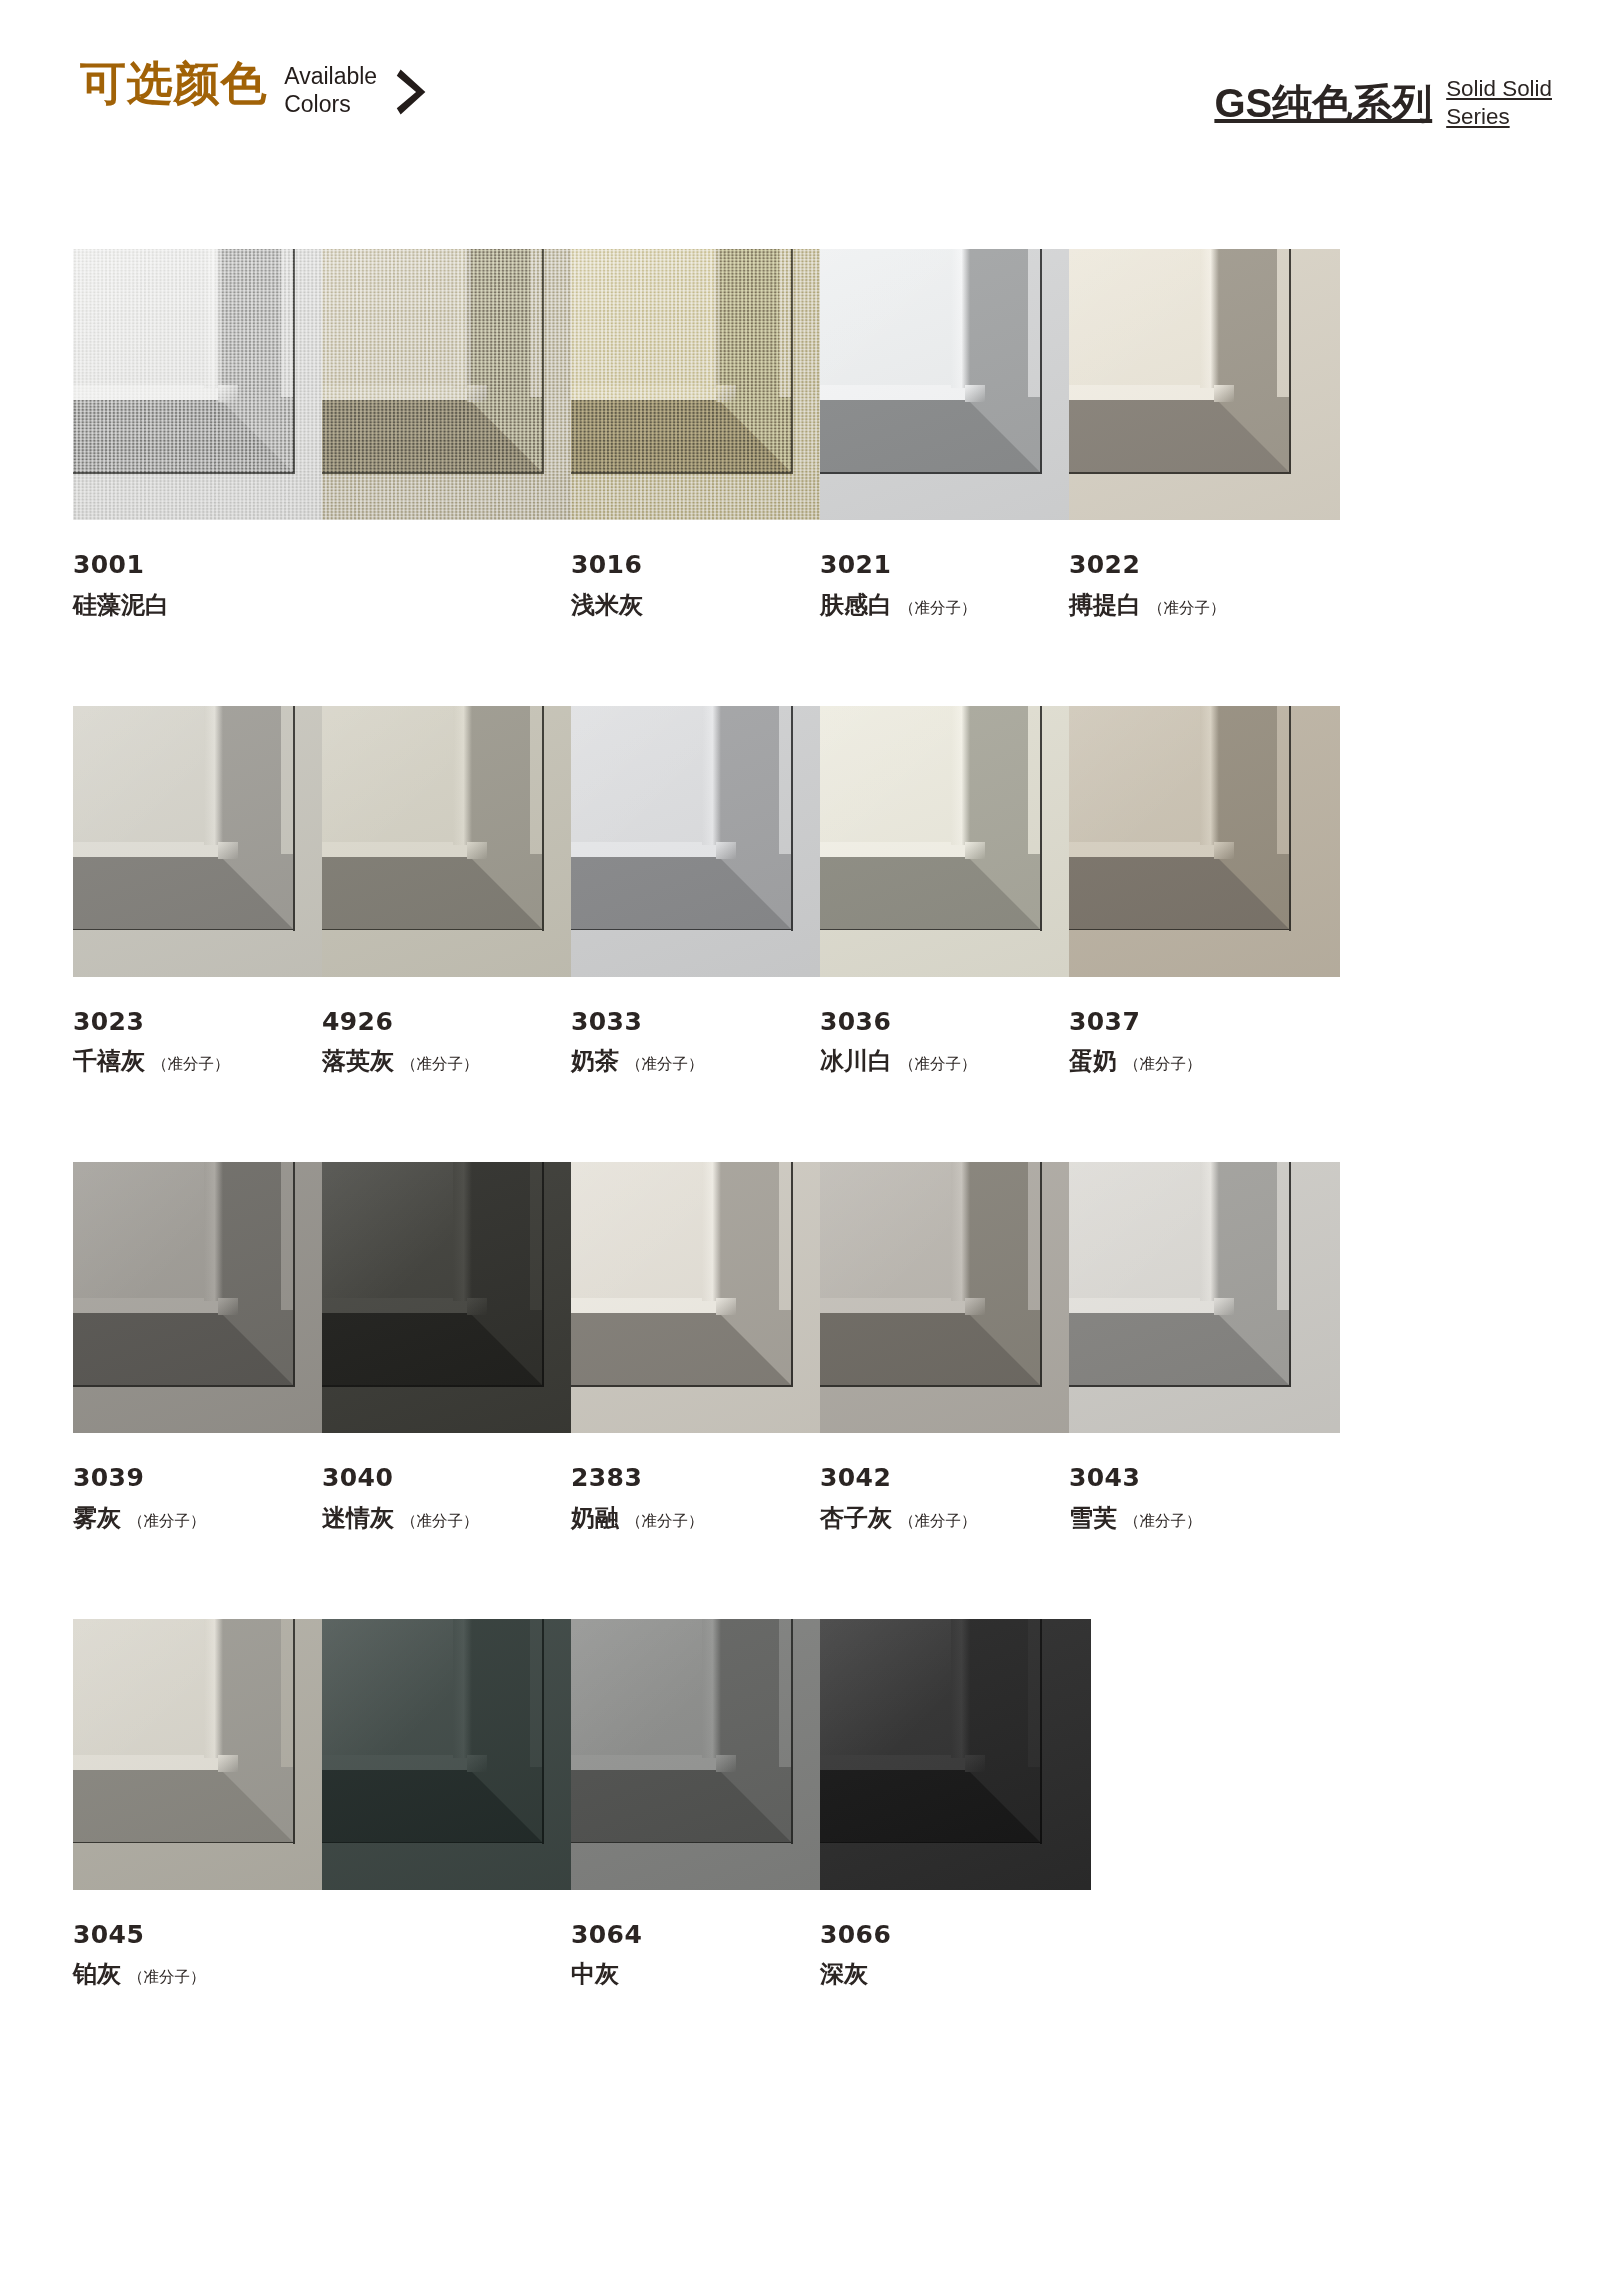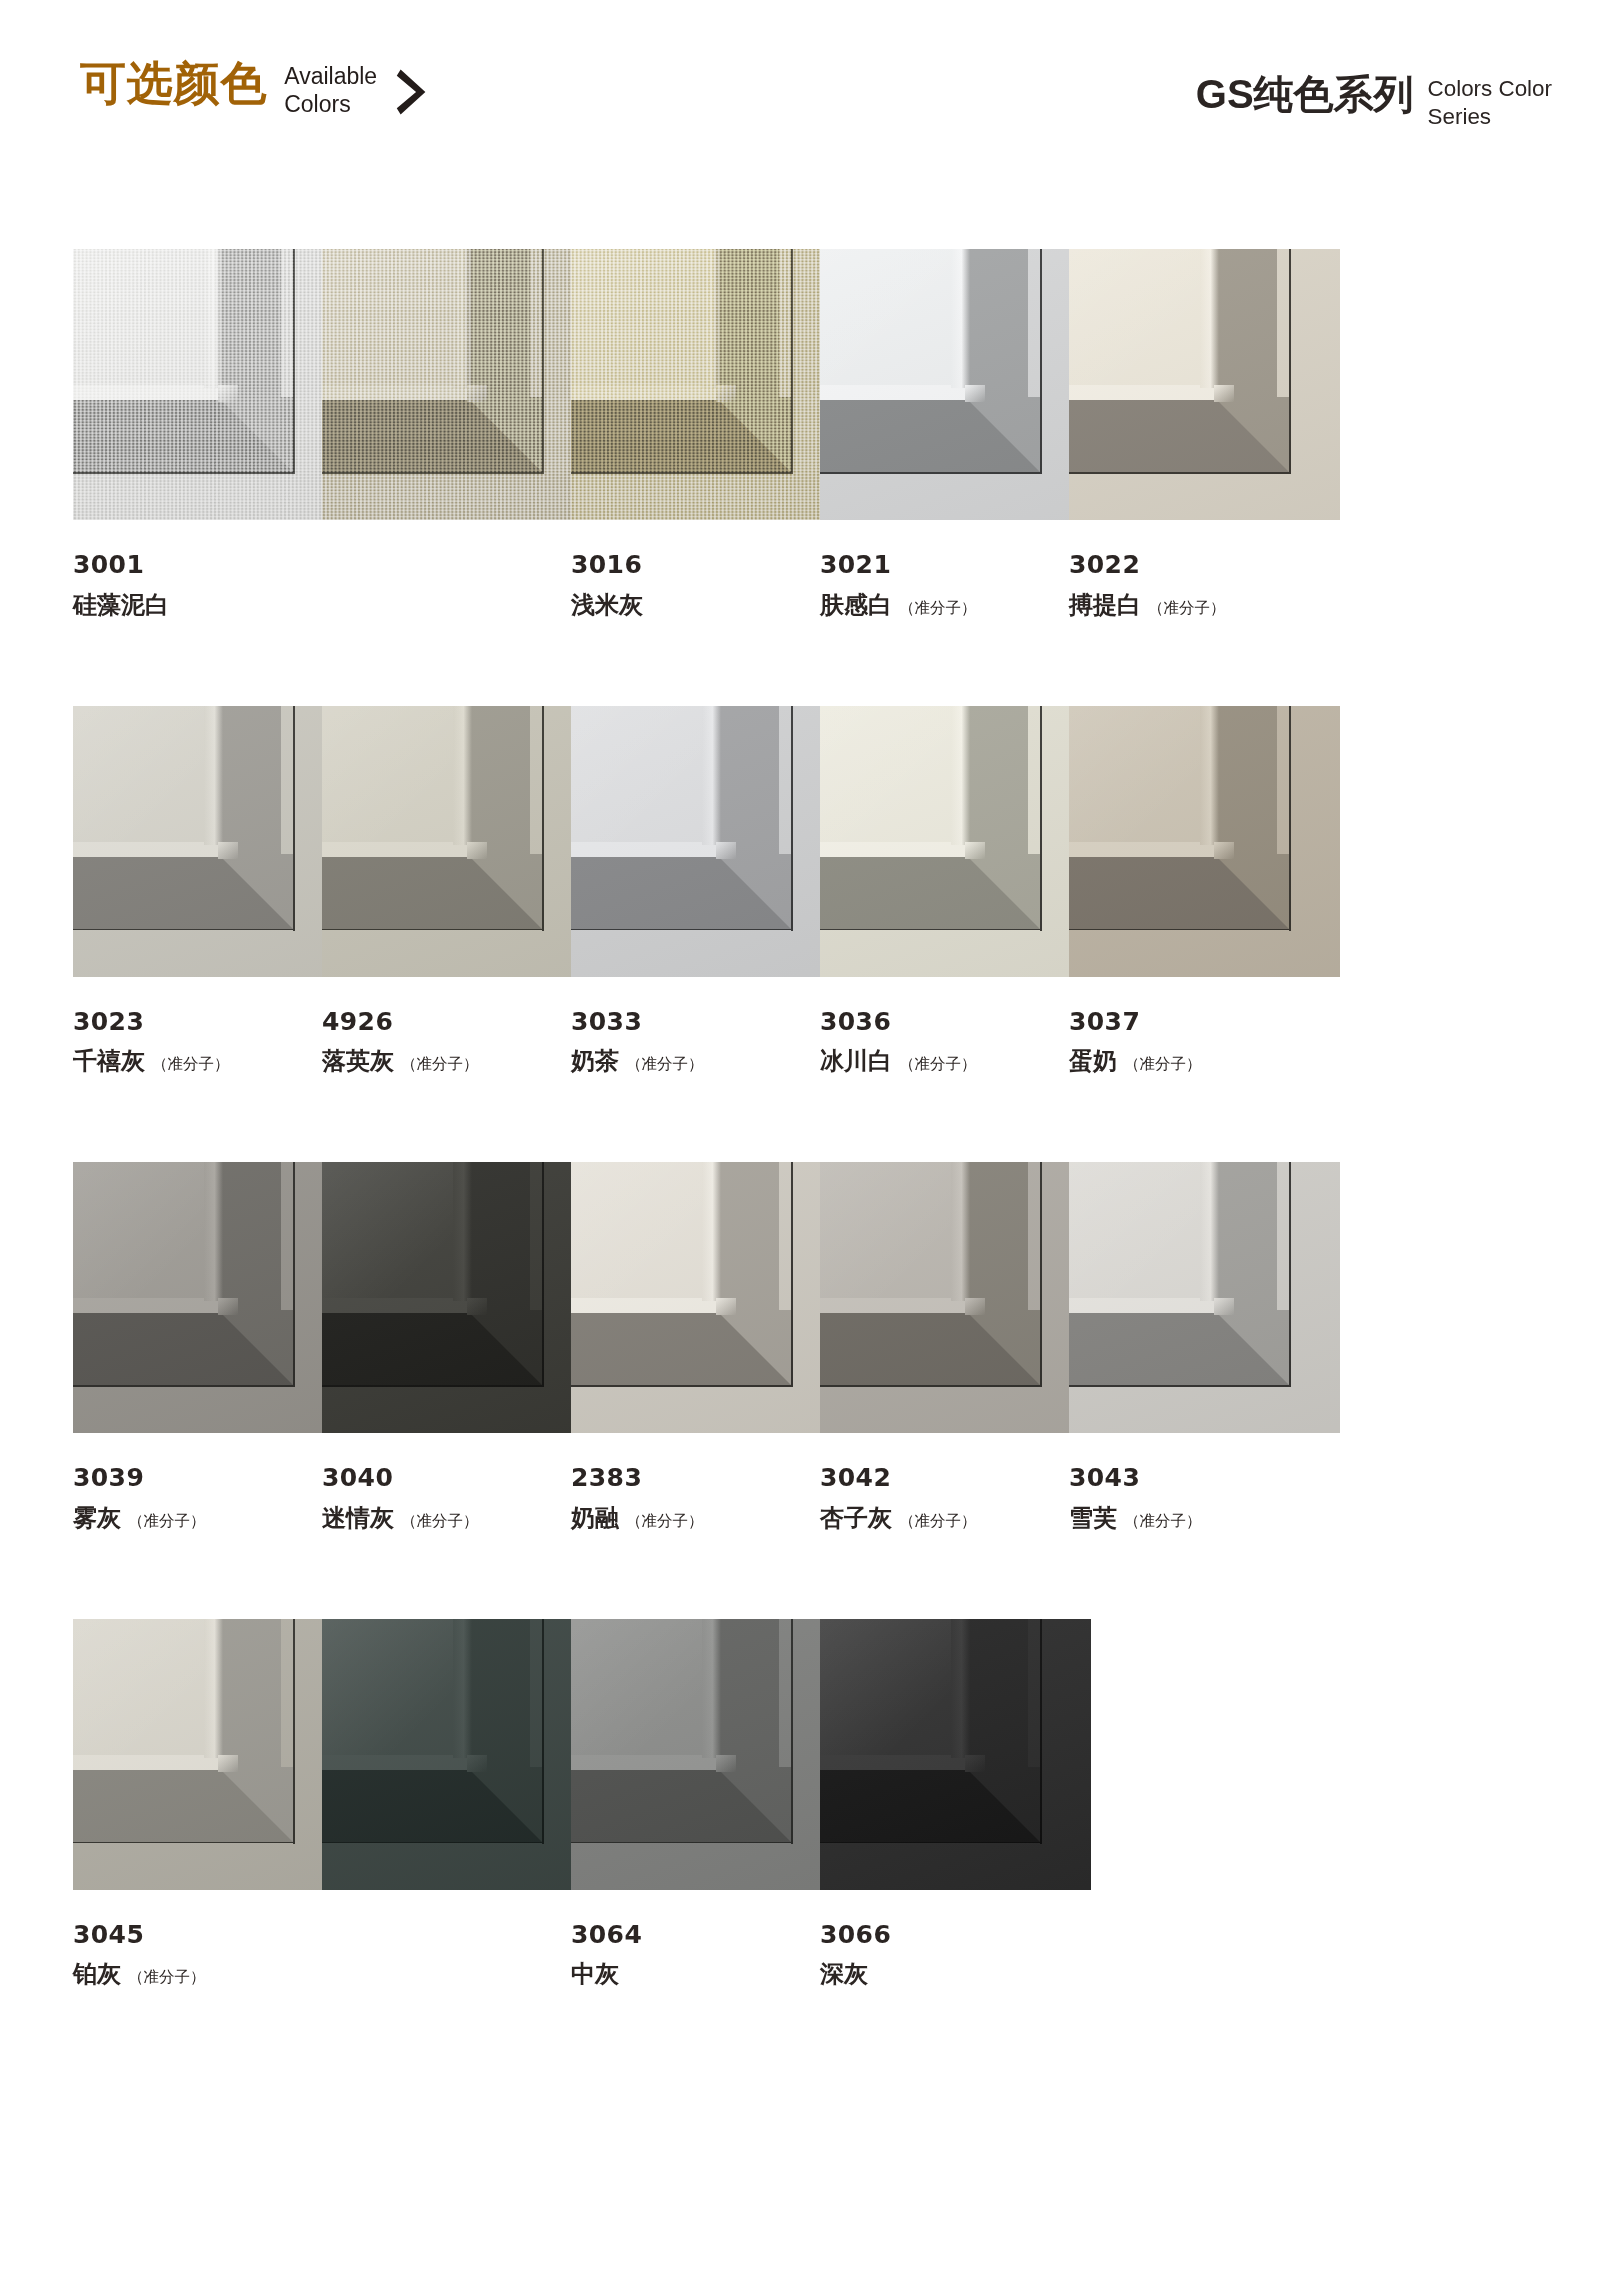--- a/index.html
+++ b/index.html
@@ -51,21 +51,22 @@
     margin-left: 18.5px;
     margin-top: 7.7px;
     display: block;
   }
 
   .header-right {
     position: absolute;
     right: 71px;
     top: 74px;
     display: flex;
-    align-items: flex-start;
+    align-items: center;
+    text-decoration: underline;
   }
   .brand-cn {
     font-size: 40px;
     font-weight: 700;
     letter-spacing: 0px;
     line-height: 1;
     color: #2b2523;
     white-space: nowrap;
   }
   .brand-en {
@@ -253,21 +254,21 @@
     <span class="chev">
       <svg width="34" height="48" viewBox="0 0 44 62" xmlns="http://www.w3.org/2000/svg">
         <path d="M6 2 L38 31 L6 60 L1 52 L26 31 L1 10 Z" fill="#231c1a"></path>
       </svg>
     </span>
   </div>
 
   <div class="header-right">
     <div class="brand-cn">GS纯色系列</div>
     <div class="brand-en">
-      <div>Colors Color</div>
+      <div>Solid Solid</div>
       <div>Series</div>
     </div>
   </div>
 
 </div>
 
 <div class="grid" id="color-grid">
     <div class="row">
       <div class="cell">
         <div class="swatch" style="--base: #d4d4d2; --lit: #e3e3e1; --hi: #f0f0ee; --shade: #a5a5a3; --deep: #8e8e8c; --line: #3a3a38; --texop: 0.95;">

